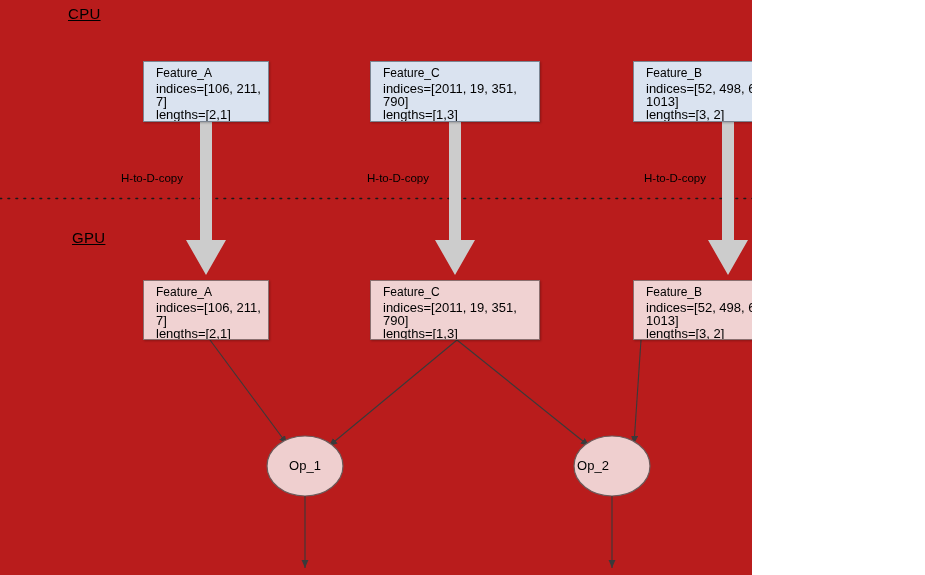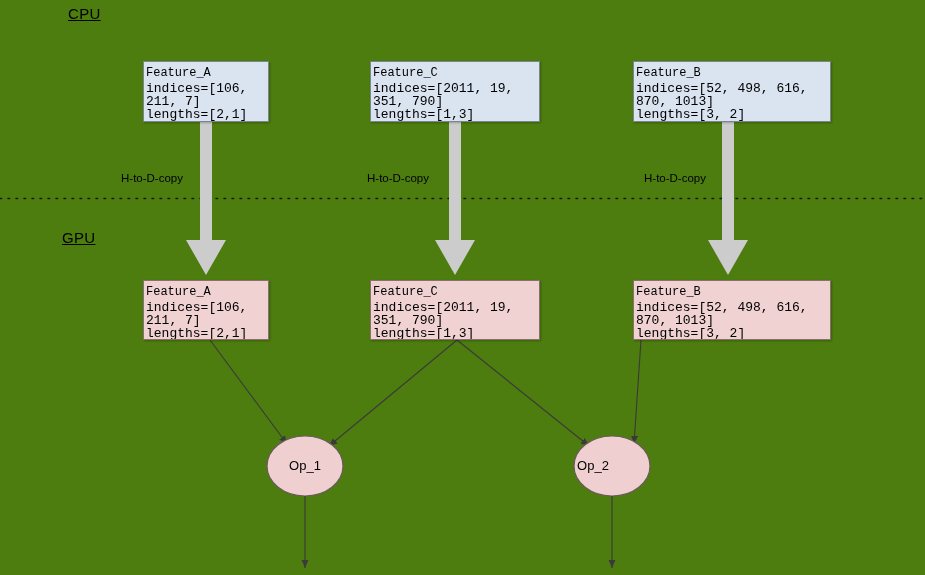--- a/index.html
+++ b/index.html
@@ -2,23 +2,23 @@
 <html><head>
 <meta charset="utf-8">
 <style>
   html, body {
     margin: 0;
     padding: 0;
     background: #ffffff;
   }
   #canvas {
     position: relative;
-    width: 925px;
+    width: 752px;
     height: 575px;
-    background: #4d7c0f;
+    background: #b91c1c;
     overflow: hidden;
     font-family: "Liberation Sans", sans-serif;
   }
   #svg-layer {
     position: absolute;
     left: 0;
     top: 0;
     width: 925px;
     height: 575px;
   }
@@ -28,22 +28,22 @@
     font-size: 15px;
     color: #000000;
     text-decoration: underline;
     letter-spacing: 0.3px;
     white-space: nowrap;
   }
   .node-box {
     position: absolute;
     box-sizing: border-box;
     border: 1px solid #7a6a6a;
-    padding: 4px 6px 4px 2px;
-    font-family: Liberation Mono, monospace;
+    padding: 4px 6px 4px 12px;
+    font-family: Liberation Sans, sans-serif;
     font-size: 11px;
     line-height: 14px;
     color: #000000;
     box-shadow: 1px 1px 2px rgba(0,0,0,0.25);
     overflow: hidden;
   }
   .node-box.cpu {
     background: #dae3f0;
     border-color: #7b8592;
   }
@@ -127,21 +127,21 @@
     <ellipse cx="305" cy="466" rx="38" ry="30" fill="#efcfcf" stroke="#6b5b5b" stroke-width="1.2"></ellipse>
 
     <ellipse cx="612" cy="466" rx="38" ry="30" fill="#efcfcf" stroke="#6b5b5b" stroke-width="1.2"></ellipse>
 
     <line x1="305" y1="496" x2="305" y2="568" stroke="#3a3a3a" stroke-width="1.1" marker-end="url(#thin-arrow-down)"></line>
 
     <line x1="612" y1="496" x2="612" y2="568" stroke="#3a3a3a" stroke-width="1.1" marker-end="url(#thin-arrow-down)"></line>
   </svg>
 
   <div class="section-label" style="left:68px; top:5px;">CPU</div>
-  <div class="section-label" style="left:62px; top:229px;">GPU</div>
+  <div class="section-label" style="left:72px; top:229px;">GPU</div>
 
   <div class="node-box cpu" style="left:143px; top:61px; width:126px; height:61px;">
     <span class="node-title">Feature_A</span>
     <span class="node-line">indices=[106, 211, 7]</span>
     <span class="node-line">lengths=[2,1]</span>
   </div>
 
   <div class="node-box cpu" style="left:370px; top:61px; width:170px; height:61px;">
     <span class="node-title">Feature_C</span>
     <span class="node-line">indices=[2011, 19, 351, 790]</span>

